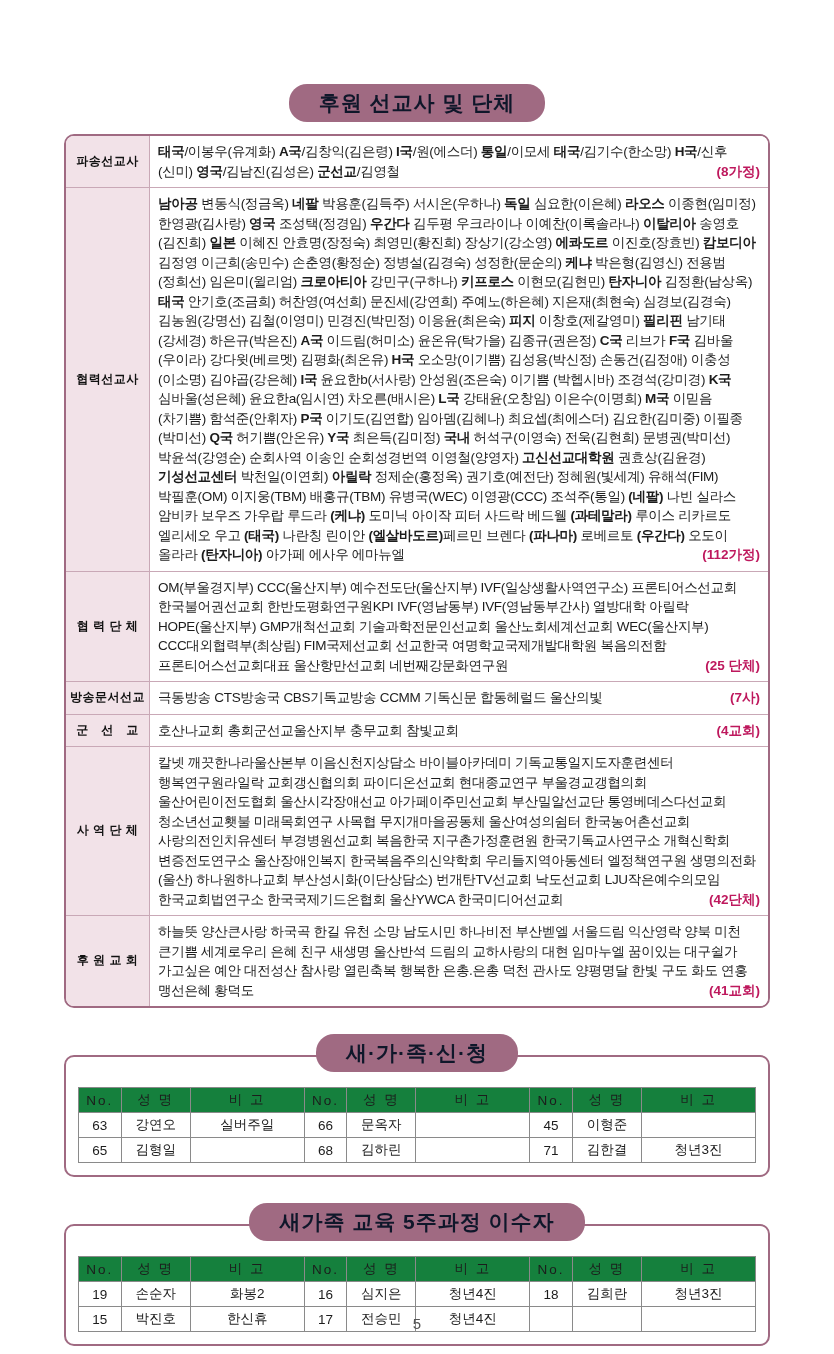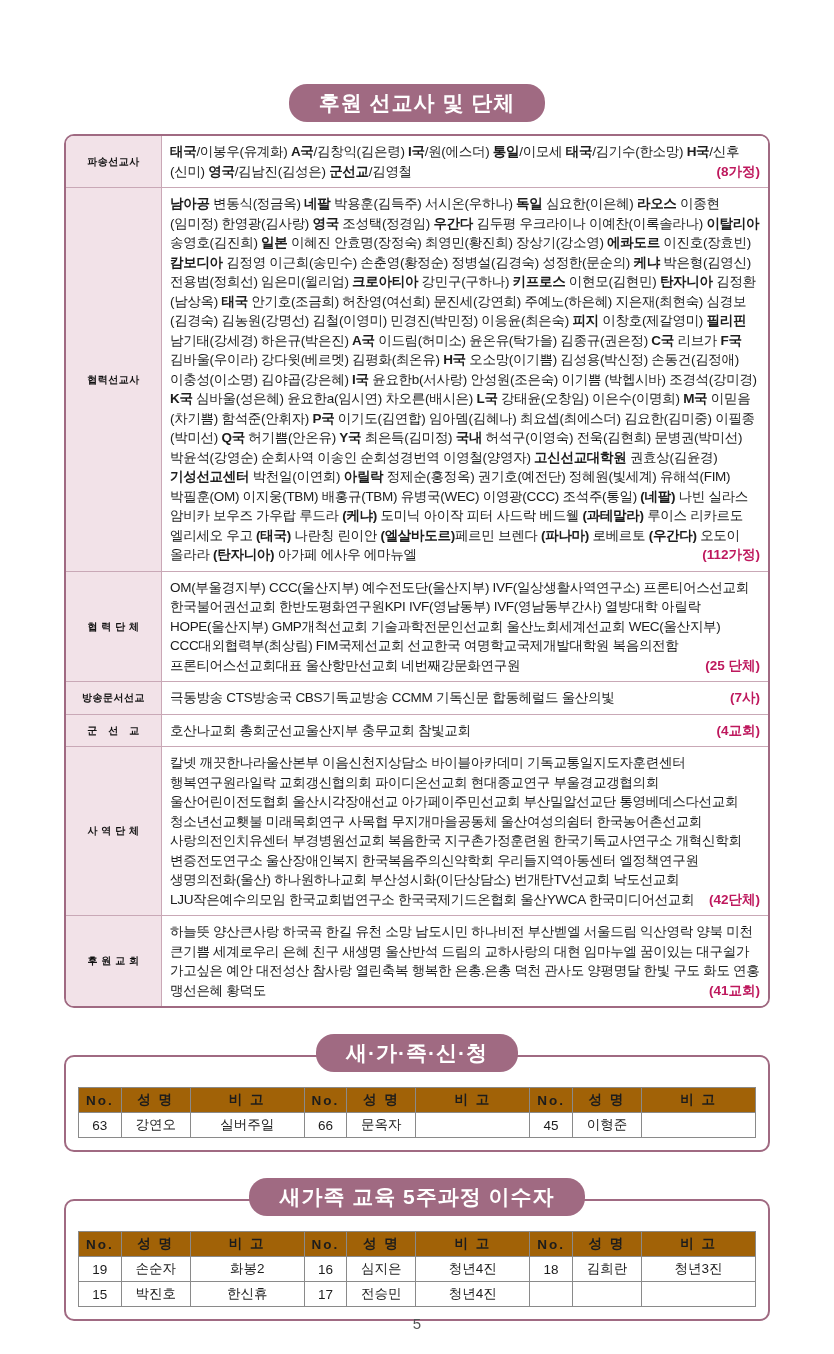--- a/index.html
+++ b/index.html
@@ -7,35 +7,35 @@
   body {
     width:834px; height:1354px; margin:0 auto; position:relative;
     font-family:"Liberation Sans","DejaVu Sans",sans-serif;
     color:#1c1c1c; overflow:hidden;
   }
   .page { padding:84px 64px 0 64px; }
 
   
   .badge-row { display:flex; justify-content:center; }
   .badge {
-    background:#a06a82; color:#ffffff; font-weight:bold;
+    background:#a06a82; color:#0f172a; font-weight:bold;
     font-size:21px; letter-spacing:1px; line-height:1;
     padding:8px 30px 9px 30px; border-radius:18px; white-space:nowrap;
   }
 
   
   table.support {
     width:706px; border-collapse:separate; border-spacing:0; margin-top:12px;
     border:2px solid #a06a82; border-radius:10px; overflow:hidden;
     font-size:13.5px; line-height:19.5px;
   }
   table.support th {
-    width:96px; background:#f2e2e8; border-right:1.5px solid #c9a8b6;
+    width:84px; background:#f2e2e8; border-right:1.5px solid #c9a8b6;
     border-bottom:1px solid #c9a8b6; vertical-align:middle; text-align:center;
-    font-size:10px; font-weight:bold; color:#111; padding:4px 2px; letter-spacing:0.5px;
+    font-size:12px; font-weight:bold; color:#111; padding:4px 2px; letter-spacing:0.5px;
   }
   table.support td {
     background:#ffffff; border-bottom:1px solid #c9a8b6;
     padding:6px 8px; text-align:left; vertical-align:middle;
     letter-spacing:-0.3px; word-break:keep-all;
   }
   table.support tr:last-child th, table.support tr:last-child td { border-bottom:none; }
   table.support .b { font-weight:bold;text-align:center; }
   table.support .count { float:right; color:#be185d; font-weight:bold; letter-spacing:0; }
 
@@ -46,21 +46,21 @@
     border:2px solid #a06a82; border-radius:10px; background:#fff;
     padding:30px 12px 12px 12px;
   }
   table.roster {
     width:100%; border-collapse:collapse; font-size:13.5px;
     border:1.5px solid #777777;
   }
   table.roster th, table.roster td {
     border:1px solid #8a8a8a; text-align:center; height:25px; padding:1px 4px;
   }
-  table.roster th { background:#a16207; font-weight:bold; letter-spacing:2px;margin-top:14px; }
+  table.roster th { background:#15803d; font-weight:normal; letter-spacing:2px;margin-top:14px; }
   table.roster col.c-no { width:6.3%; }
   table.roster col.c-name { width:10.2%; }
   table.roster col.c-note { width:16.8%; }
 
   .page-number {
     position:absolute; bottom:22px; left:0; width:100%;
     text-align:center; font-size:15px; color:#555;
   }
 </style>
 </head>
@@ -138,20 +138,31 @@
             <tr>
               <td>63</td>
               <td>강연오</td>
               <td>실버주일</td>
               <td>66</td>
               <td>문옥자</td>
               <td></td>
               <td>45</td>
               <td>이형준</td>
               <td></td>
+            </tr>
+            <tr>
+              <td>65</td>
+              <td>김형일</td>
+              <td></td>
+              <td>68</td>
+              <td>김하린</td>
+              <td></td>
+              <td>71</td>
+              <td>김한결</td>
+              <td>청년3진</td>
             </tr>
           </tbody>
       </table>
     </div>
   </div>
 
   <div class="boxed">
     <div class="badge-row">
       <div class="badge">새가족 교육 5주과정 이수자</div>
     </div>

